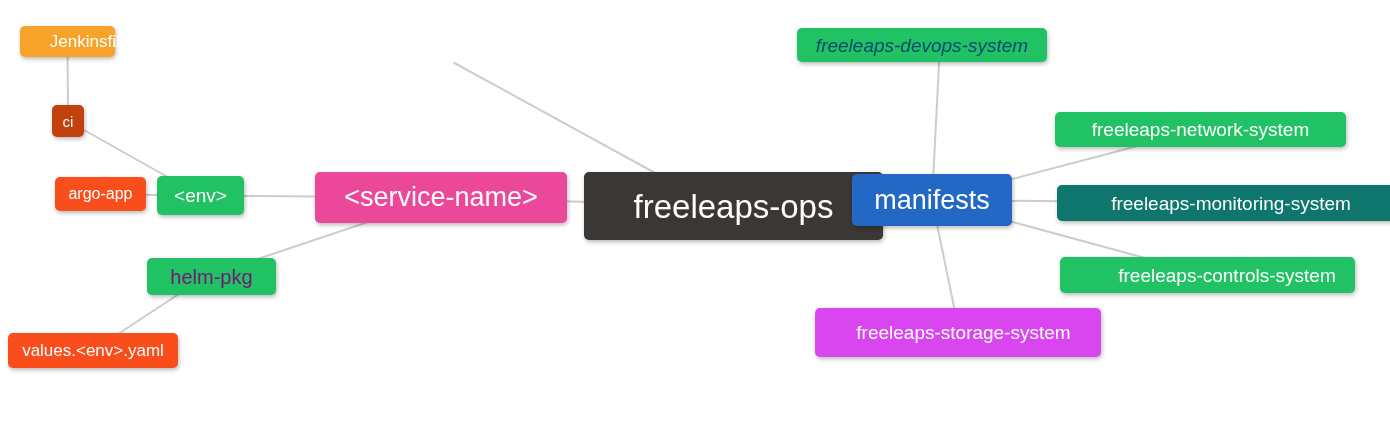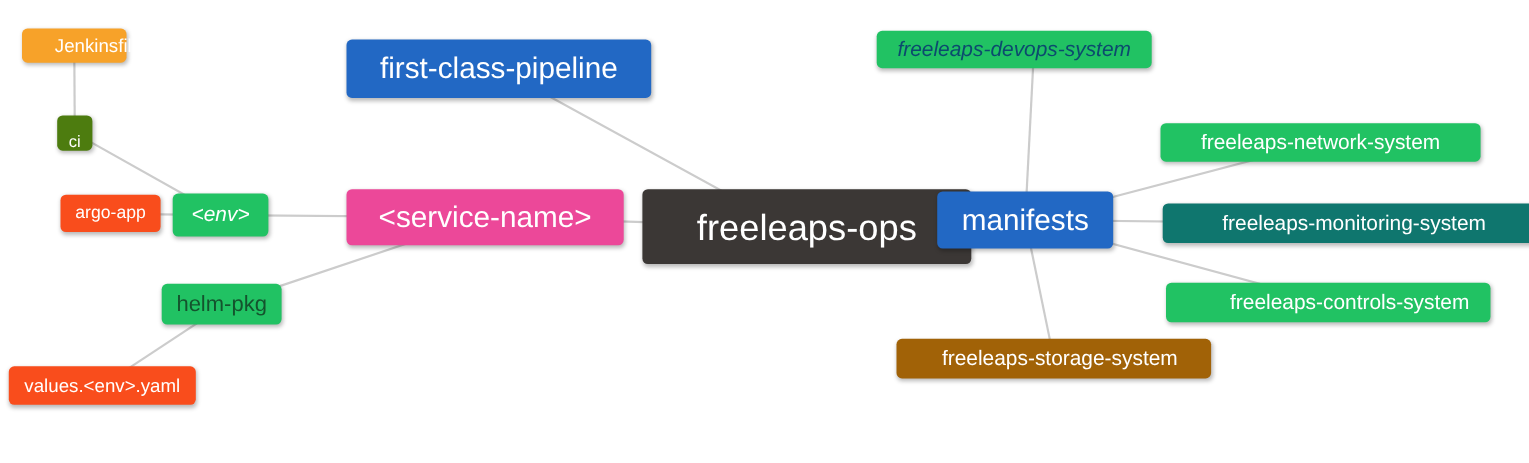--- a/index.html
+++ b/index.html
@@ -50,36 +50,33 @@
       <line x1="932" y1="200" x2="940" y2="45" stroke="#cccccc" stroke-width="2"></line>
       <line x1="932" y1="200" x2="1200.5" y2="129.5" stroke="#cccccc" stroke-width="2"></line>
       <line x1="932" y1="200" x2="1222" y2="203" stroke="#cccccc" stroke-width="2"></line>
       <line x1="932" y1="200" x2="1207.5" y2="275" stroke="#cccccc" stroke-width="2"></line>
       <line x1="932" y1="200" x2="958" y2="326" stroke="#cccccc" stroke-width="2"></line>
     </svg>
 
 <div class="node" style="left: 584px; top: 172px; width: 299px; height: 68px; font-size: 33px; background: rgb(59, 55, 53); color: rgb(255, 255, 255);">
       <span>freeleaps-ops</span>
     </div>
-    <div class="node" style="left: 315px; top: 36px; width: 277px; height: 53px; font-size: 27px; background: rgb(34, 104, 196); color: rgb(255, 255, 255);">
-      <span>first-class-pipeline</span>
-    </div>
     <div class="node" style="left: 315px; top: 172px; width: 252px; height: 51px; font-size: 27px; background: #ec4899; color: rgb(255, 255, 255);">
       <span>&lt;service-name&gt;</span>
     </div>
     <div class="node" style="left: 852px; top: 174px; width: 160px; height: 52px; font-size: 27px; background: rgb(34, 104, 196); color: rgb(255, 255, 255);">
       <span>manifests</span>
     </div>
-    <div class="node" style="left: 157px; top: 176px; width: 87px; height: 39px; font-size: 19px; background: rgb(33, 194, 99); color: rgb(255, 255, 255); font-style: italic;">
+    <div class="node" style="left: 157px; top: 176px; width: 87px; height: 39px; font-size: 19px; background: rgb(33, 194, 99); color: rgb(255, 255, 255);">
       <span>&lt;env&gt;</span>
     </div>
-    <div class="node" style="left: 147px; top: 258px; width: 109px; height: 37px; font-size: 20px; background: rgb(33, 194, 99); color: #14532d; align-items: center;">
+    <div class="node" style="left: 147px; top: 258px; width: 129px; height: 37px; font-size: 20px; background: rgb(33, 194, 99); color: #701a75; align-items: center;">
       <span>helm-pkg</span>
     </div>
-    <div class="node" style="left: 52px; top: 105px; width: 32px; height: 32px; font-size: 15px; background: #4d7c0f; color: rgb(255, 255, 255); align-items: flex-end;">
+    <div class="node" style="left: 52px; top: 105px; width: 32px; height: 32px; font-size: 15px; background: #c2410c; color: rgb(255, 255, 255);">
       <span>ci</span>
     </div>
     <div class="node" style="left: 31px; top: 177px; width: 91px; height: 34px; font-size: 16px; background: rgb(249, 77, 28); color: rgb(255, 255, 255); margin-left: 24px;">
       <span>argo-app</span>
     </div>
     <div class="node" style="left: 8px; top: 333px; width: 170px; height: 35px; font-size: 17px; background: rgb(249, 77, 28); color: rgb(255, 255, 255);">
       <span>values.&lt;env&gt;.yaml</span>
     </div>
     <div class="node" style="left: 20px; top: 26px; width: 95px; height: 31px; font-size: 17px; background: rgb(247, 162, 41); color: rgb(255, 255, 255); padding-left: 44px;">
       <span>Jenkinsfile</span>
@@ -89,16 +86,16 @@
     </div>
     <div class="node" style="left: 1055px; top: 112px; width: 291px; height: 35px; font-size: 19px; background: rgb(33, 194, 99); color: rgb(255, 255, 255); text-align: center;">
       <span>freeleaps-network-system</span>
     </div>
     <div class="node" style="left: 1057px; top: 185px; width: 348px; height: 36px; font-size: 19px; background: #0f766e; color: rgb(255, 255, 255);">
       <span>freeleaps-monitoring-system</span>
     </div>
     <div class="node" style="left: 1060px; top: 257px; width: 295px; height: 36px; font-size: 19px; background: rgb(33, 194, 99); color: rgb(255, 255, 255); padding-left: 39px;">
       <span>freeleaps-controls-system</span>
     </div>
-    <div class="node" style="left: 815px; top: 308px; width: 286px; height: 36px; font-size: 19px; background: #a16207; color: rgb(255, 255, 255); padding-left: 11px;">
+    <div class="node" style="left: 815px; top: 308px; width: 286px; height: 49px; font-size: 19px; background: #d946ef; color: rgb(255, 255, 255); padding-left: 11px;">
       <span>freeleaps-storage-system</span>
     </div>
   </div>
 
 </body></html>

